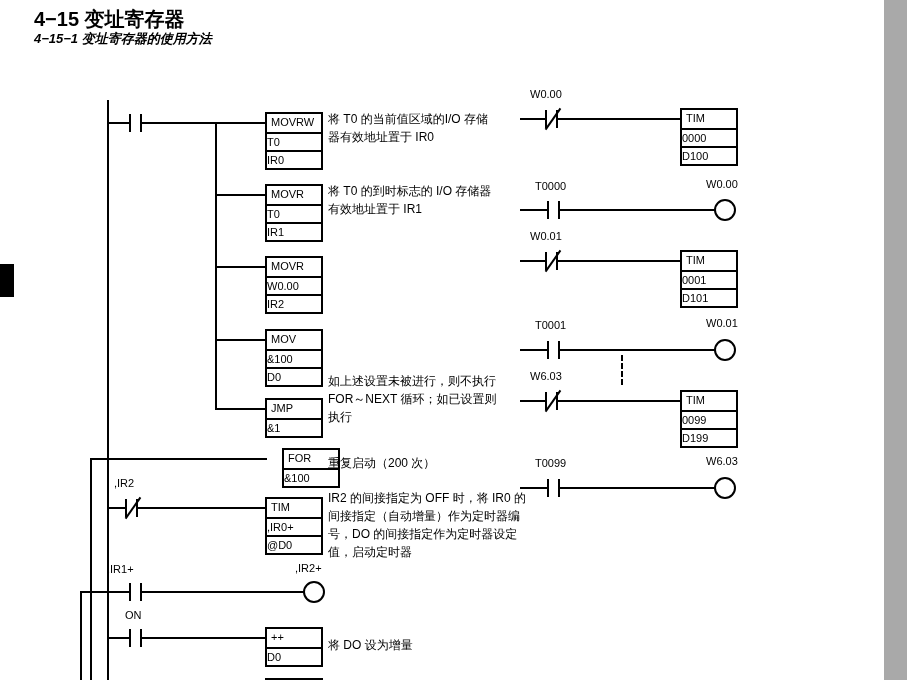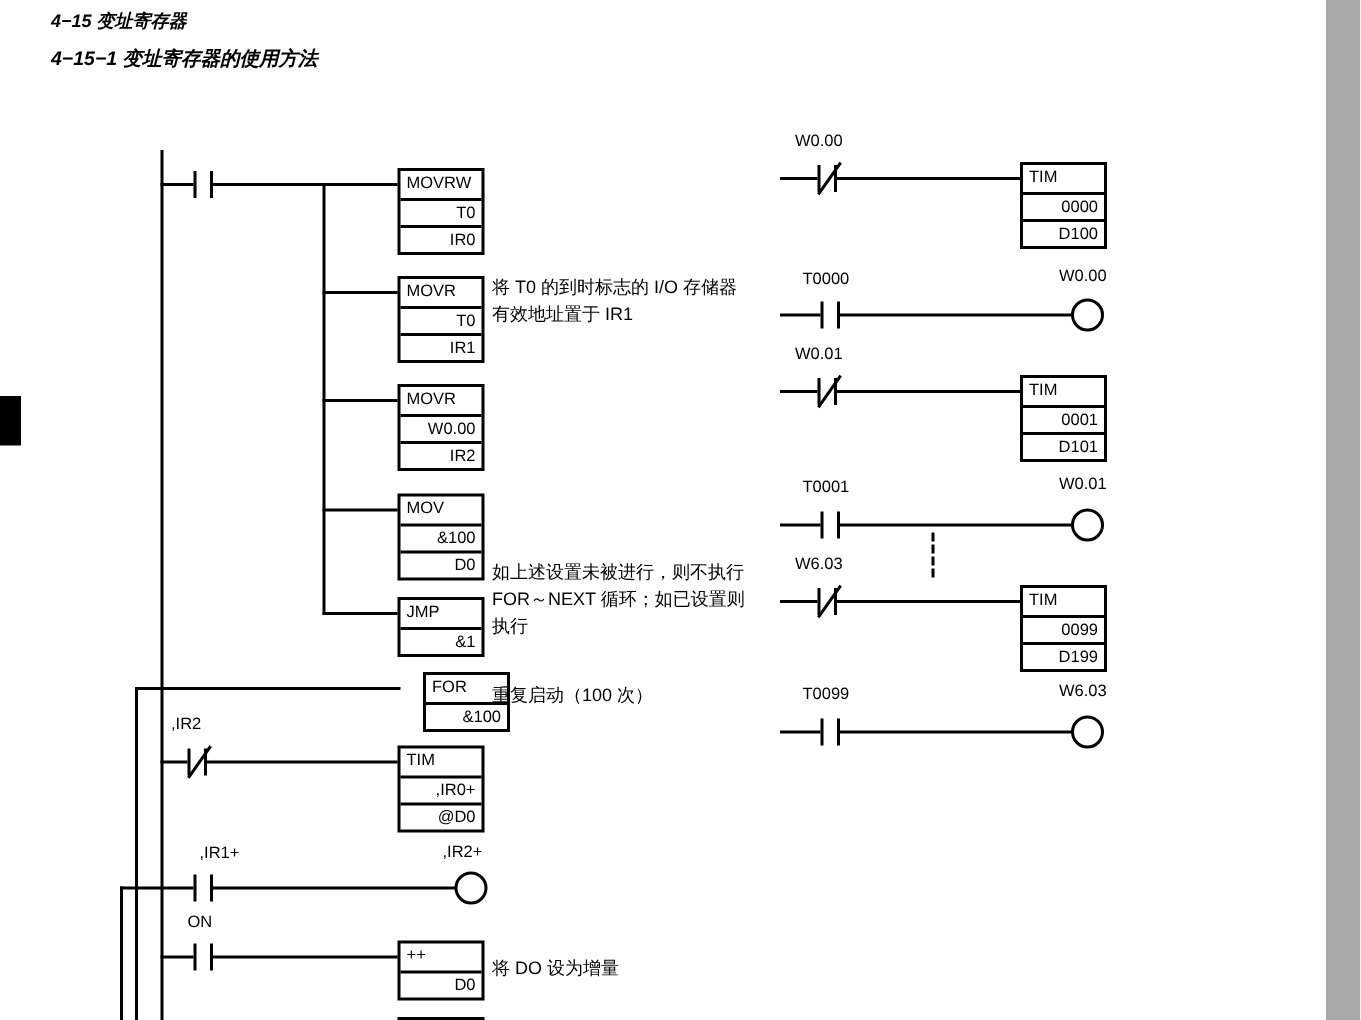--- a/index.html
+++ b/index.html
@@ -1,30 +1,30 @@
 <!DOCTYPE html>
 <html><head>
 <meta charset="utf-8">
 <style>
   * { margin:0; padding:0; box-sizing:border-box; }
   html,body { background:#fff; }
   body { width:907px; height:680px; font-family:"Liberation Sans", sans-serif; color:#000; }
   #page { position:relative; width:907px; height:680px; background:#fff; overflow:hidden; }
 
-  .title1 { position:absolute; left:34px; top:6px;  font-size:12px; font-weight:bold; font-style:italic; white-space:nowrap;text-align:right; }
+  .title1 { position:absolute; left:34px; top:6px;  font-size:20px; font-weight:bold; white-space:nowrap;text-align:right; }
   .title2 { position:absolute; left:34px; top:30px; font-size:13px; font-weight:bold; font-style:italic; white-space:nowrap; }
 
   .graybar  { position:absolute; left:884px; top:0; width:23px; height:680px; background:#a9a9a9; }
   .blacktab { position:absolute; left:0; top:264px; width:14px; height:33px; background:#000; }
 
   .h { position:absolute; height:2px; background:#000; }
   .v { position:absolute; width:2px;  background:#000; }
 
   .ibox { position:absolute; width:58px; border:2px solid #000; background:#fff; }
-  .irow { height:18px; line-height:17px; font-size:11px; text-align:right; padding-right:4px; overflow:hidden; white-space:nowrap; }
+  .irow { height:18px; line-height:17px; font-size:11px; padding-right:4px; overflow:hidden; white-space:nowrap; }
   .irow.hd { text-align:left; padding-left:4px; }
   .irow + .irow { border-top:2px solid #000; }
 
   .contact { position:absolute; width:13px; height:18px; border-left:2px solid #000; border-right:2px solid #000; background:#fff; }
   .slash   { position:absolute; left:5px; top:-4px; width:2px; height:26px; background:#000; transform:rotate(35deg); }
 
   .coil { position:absolute; width:22px; height:22px; border:2px solid #000; border-radius:50%; background:#fff; }
 
   .lbl  { position:absolute; font-size:11px; white-space:nowrap; }
   .note { position:absolute; font-size:12px; line-height:18px; width:270px; white-space:pre-line; }
@@ -95,44 +95,50 @@
   <div class="contact" style="left:125px;top:499px">
     <div class="slash"></div>
   </div>
   <div class="h" style="left:137px;top:507px;width:130px"></div>
   <div class="ibox" style="left:265px;top:497px">
     <div class="irow hd">TIM</div>
     <div class="irow">,IR0+</div>
     <div class="irow">@D0</div>
   </div>
 
-  <div class="lbl" style="left:133px;top:563px">,IR1+</div>
+  <div class="lbl" style="left:107px;top:563px">,IR1+</div>
   <div class="lbl" style="left:295px;top:562px">,IR2+</div>
   <div class="h" style="left:80px;top:591px;width:50px"></div>
   <div class="contact" style="left:129px;top:583px"></div>
   <div class="h" style="left:141px;top:591px;width:163px"></div>
   <div class="coil" style="left:303px;top:581px"></div>
 
   <div class="lbl" style="left:125px;top:609px">ON</div>
   <div class="h" style="left:107px;top:637px;width:23px"></div>
   <div class="contact" style="left:129px;top:629px"></div>
   <div class="h" style="left:141px;top:637px;width:126px"></div>
   <div class="ibox" style="left:265px;top:627px">
     <div class="irow hd">++</div>
     <div class="irow">D0</div>
   </div>
 
   <div class="ibox" style="left:265px;top:678px;height:14px"></div>
 
+  <div class="note" style="left:328px;top:110px">将 T0 的当前值区域的I/O 存储
+器有效地址置于 IR0</div>
   <div class="note" style="left:328px;top:182px">将 T0 的到时标志的 I/O 存储器
 有效地址置于 IR1</div>
   <div class="note" style="left:328px;top:372px">如上述设置未被进行，则不执行
 FOR～NEXT 循环；如已设置则
 执行</div>
-  <div class="note" style="left:328px;top:454px">重复启动（100 次）</div>
+  <div class="note" style="left:328px;top:454px">重复启动（200 次）</div>
+  <div class="note" style="left:328px;top:489px">IR2 的间接指定为 OFF 时，将 IR0 的
+间接指定（自动增量）作为定时器编
+号，DO 的间接指定作为定时器设定
+值，启动定时器</div>
   <div class="note" style="left:328px;top:636px">将 DO 设为增量</div>
 
   <div class="lbl" style="left:530px;top:88px">W0.00</div>
   <div class="h" style="left:520px;top:118px;width:26px"></div>
   <div class="contact" style="left:545px;top:110px">
     <div class="slash"></div>
   </div>
   <div class="h" style="left:557px;top:118px;width:125px"></div>
   <div class="ibox" style="left:680px;top:108px">
     <div class="irow hd">TIM</div>

